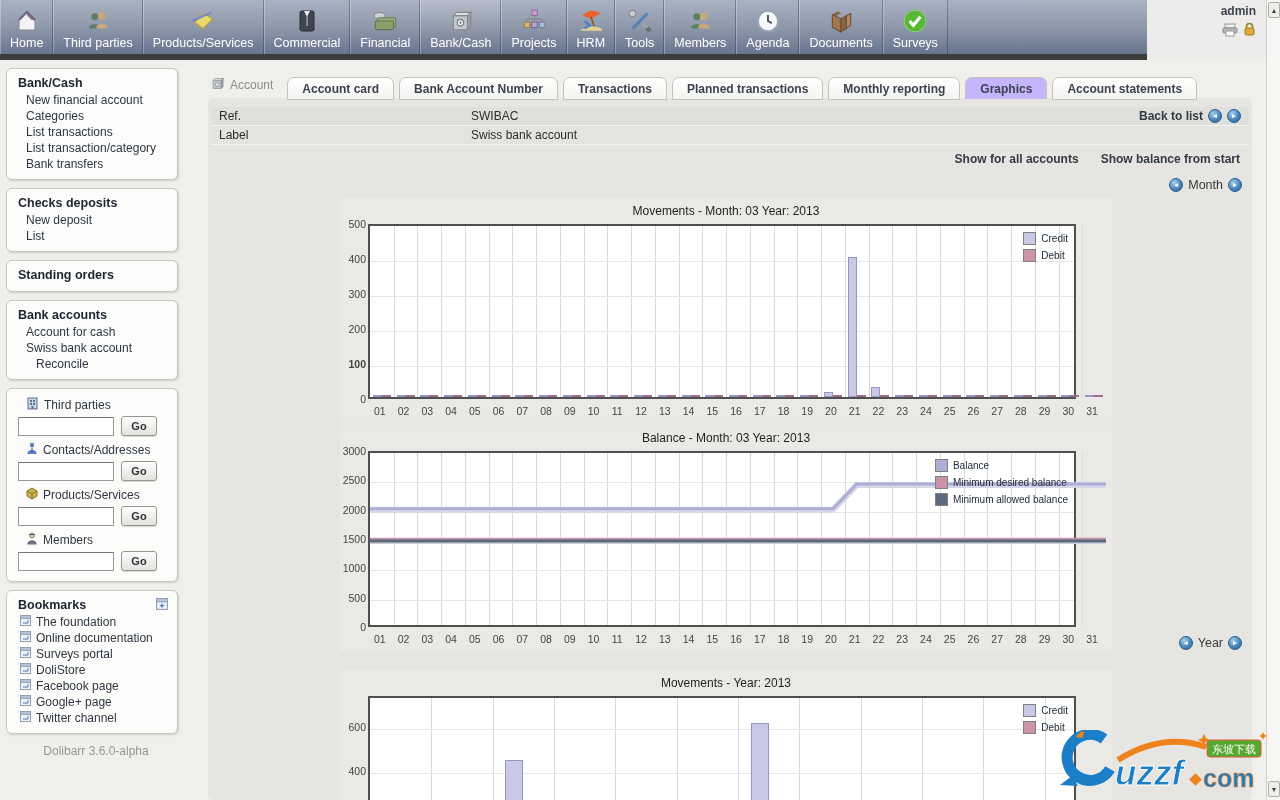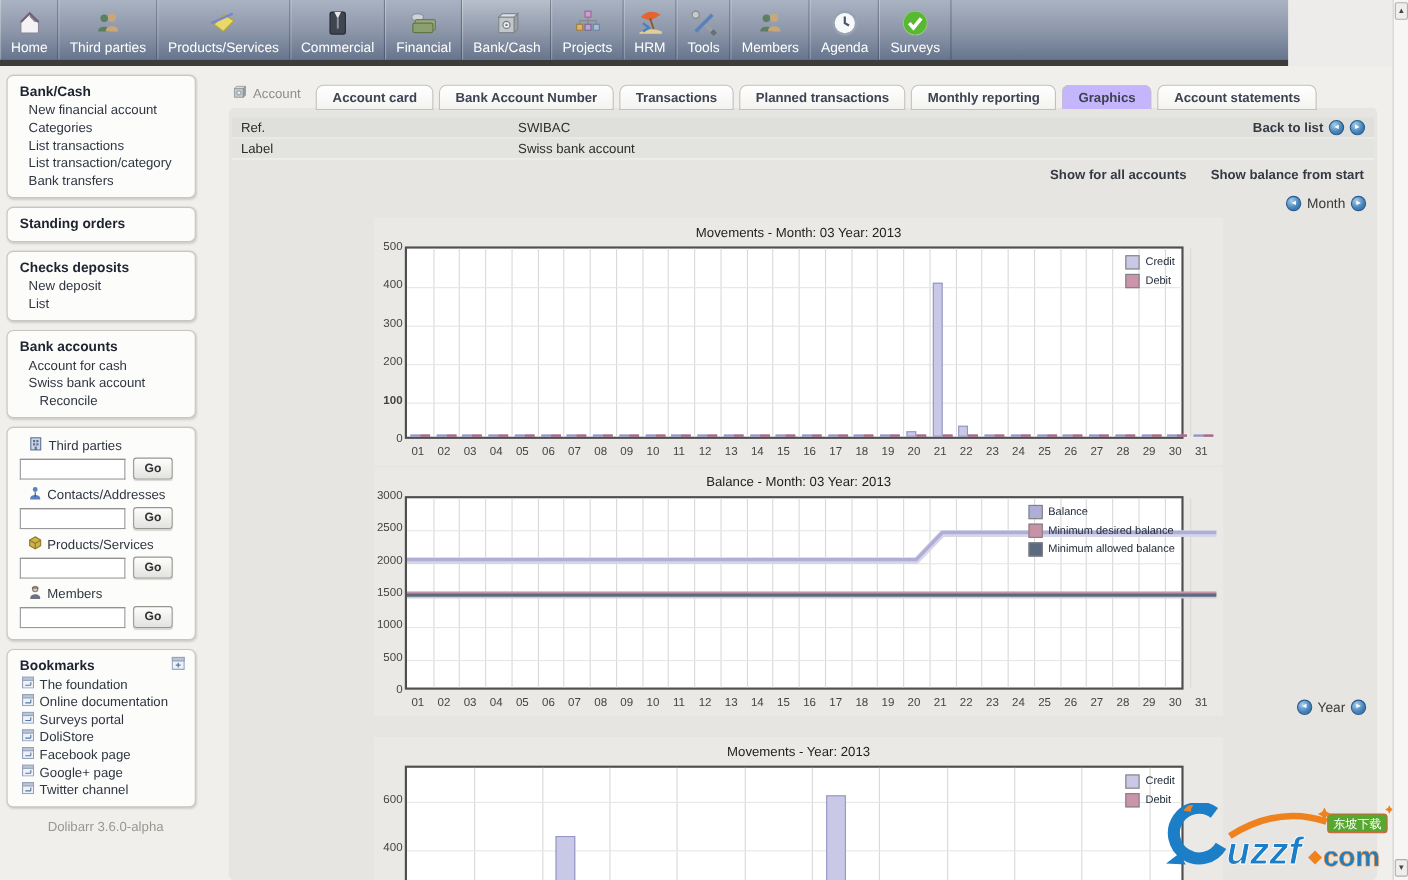--- a/index.html
+++ b/index.html
@@ -187,47 +187,76 @@
         <span class="micon">
           <svg width="26" height="26" viewBox="0 0 24 24">
             <circle cx="12" cy="12" r="9.5" fill="#f6f8fa" stroke="#97a3b2" stroke-width="2"></circle>
             <path d="M12 6.5 V12 L15.5 14" stroke="#46536a" stroke-width="1.8" fill="none"></path>
           </svg>
         </span>
         <span class="mlabel">Agenda</span>
       </div>
       <div class="mitem">
         <span class="micon">
+          <svg width="28" height="26" viewBox="0 0 26 24">
+            <path d="M5 6 l5 -3 3 1.5 -5 3 Z" fill="#8a6446"></path>
+            <path d="M5 6 v12 l8 4 V10 Z" fill="#a3764f" stroke="#6e4e33"></path>
+            <path d="M13 10 l5 -3 v12 l-5 3 Z" fill="#8a6446" stroke="#6e4e33"></path>
+            <path d="M18 7 l4 -2 v11 l-4 3 Z" fill="#b08a60" stroke="#6e4e33"></path>
+          </svg>
+        </span>
+        <span class="mlabel">Documents</span>
+      </div>
+      <div class="mitem">
+        <span class="micon">
           <svg width="26" height="26" viewBox="0 0 24 24">
             <circle cx="12" cy="12" r="10" fill="#57b832" stroke="#3d8a22"></circle>
             <circle cx="12" cy="12" r="10" fill="none" stroke="#ffffff" stroke-width="1" opacity="0.5"></circle>
             <path d="M7 12 l3.5 4 L17 8" stroke="#fff" stroke-width="3" fill="none"></path>
           </svg>
         </span>
         <span class="mlabel">Surveys</span>
       </div>
     </div>
+  <div class="adminbox">
+    <div class="adminuser">admin</div>
+    <div class="adminicons">
+      <span>
+          <svg width="16" height="14" viewBox="0 0 16 14">
+            <rect x="3" y="1" width="10" height="4" fill="#eee" stroke="#999"></rect>
+            <rect x="1" y="5" width="14" height="5" rx="1" fill="#b9b9b9" stroke="#888"></rect>
+            <rect x="4" y="8" width="8" height="5" fill="#fff" stroke="#999"></rect>
+          </svg>
+        </span>
+      <span>
+          <svg width="13" height="15" viewBox="0 0 13 15">
+            <path d="M3.5 6 V4.5 a3 3 0 0 1 6 0 V6" fill="none" stroke="#9b7c1e" stroke-width="1.6"></path>
+            <rect x="2" y="6" width="9" height="7" rx="1.5" fill="#e2a93b" stroke="#9b7c1e"></rect>
+          </svg>
+        </span>
+    </div>
+  </div>
 </div>
 
 <div class="sidebar" id="sidebar">
     <div class="sbox">
       <div class="stitle">Bank/Cash</div>
       <div class="slink">New financial account</div>
       <div class="slink">Categories</div>
       <div class="slink">List transactions</div>
       <div class="slink">List transaction/category</div>
       <div class="slink">Bank transfers</div>
     </div>
     <div class="sbox">
-      <div class="stitle">Standing orders</div>
-    </div>
-    <div class="sbox">
       <div class="stitle">Checks deposits</div>
       <div class="slink">New deposit</div>
       <div class="slink">List</div>
+    </div>
+    <div class="sbox">
+      <div class="stitle">Standing orders</div>
     </div>
     <div class="sbox">
       <div class="stitle">Bank accounts</div>
       <div class="slink">Account for cash</div>
       <div class="slink">Swiss bank account</div>
       <div class="slink indent">Reconcile</div>
     </div>
     <div class="sbox">
       <div class="sgroup">
         <div class="sglabel">

